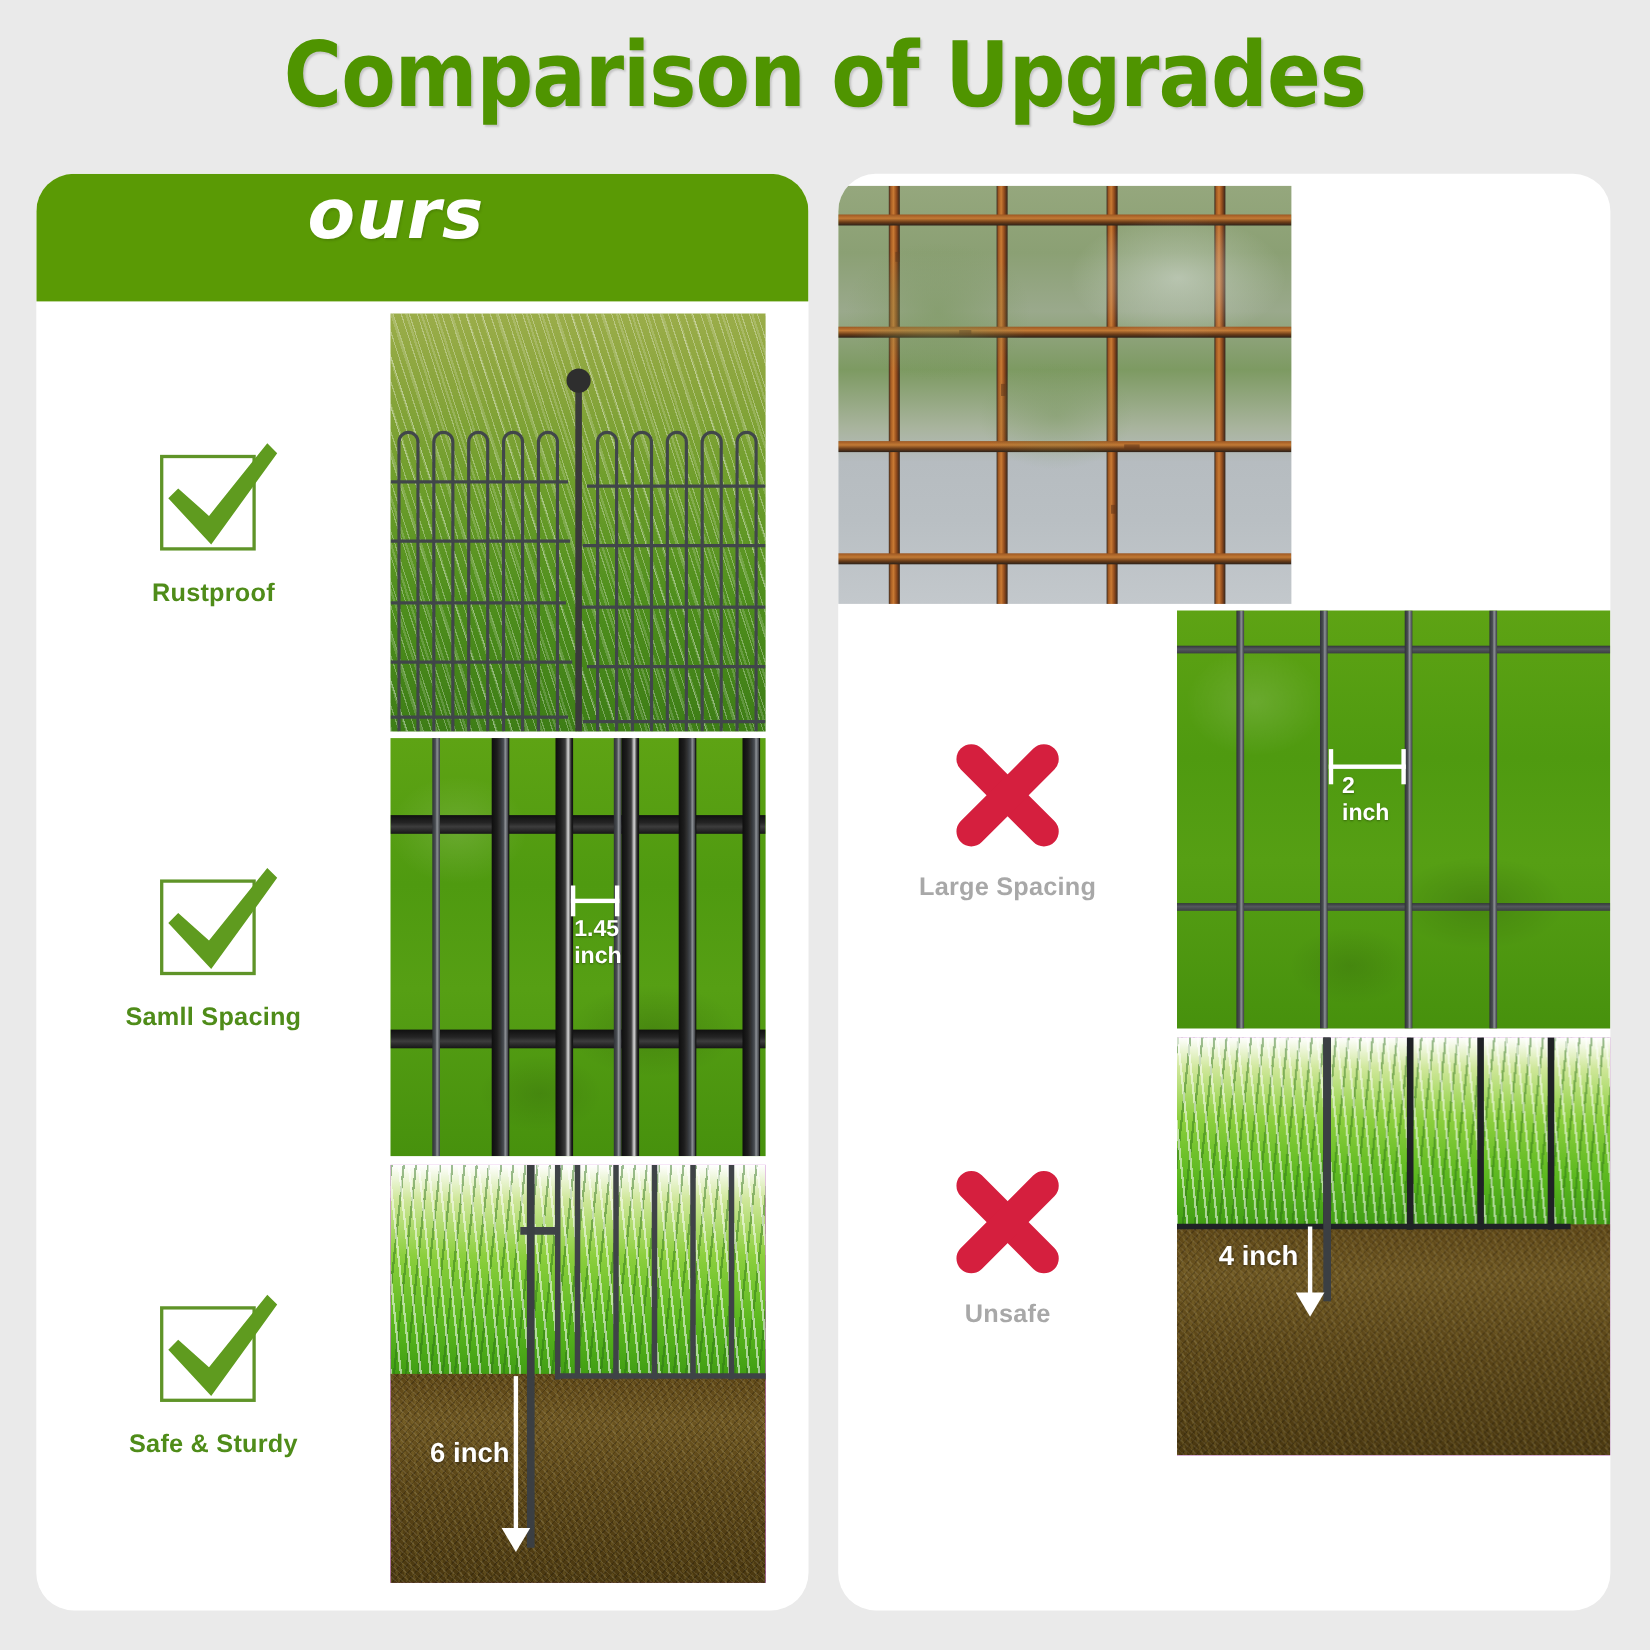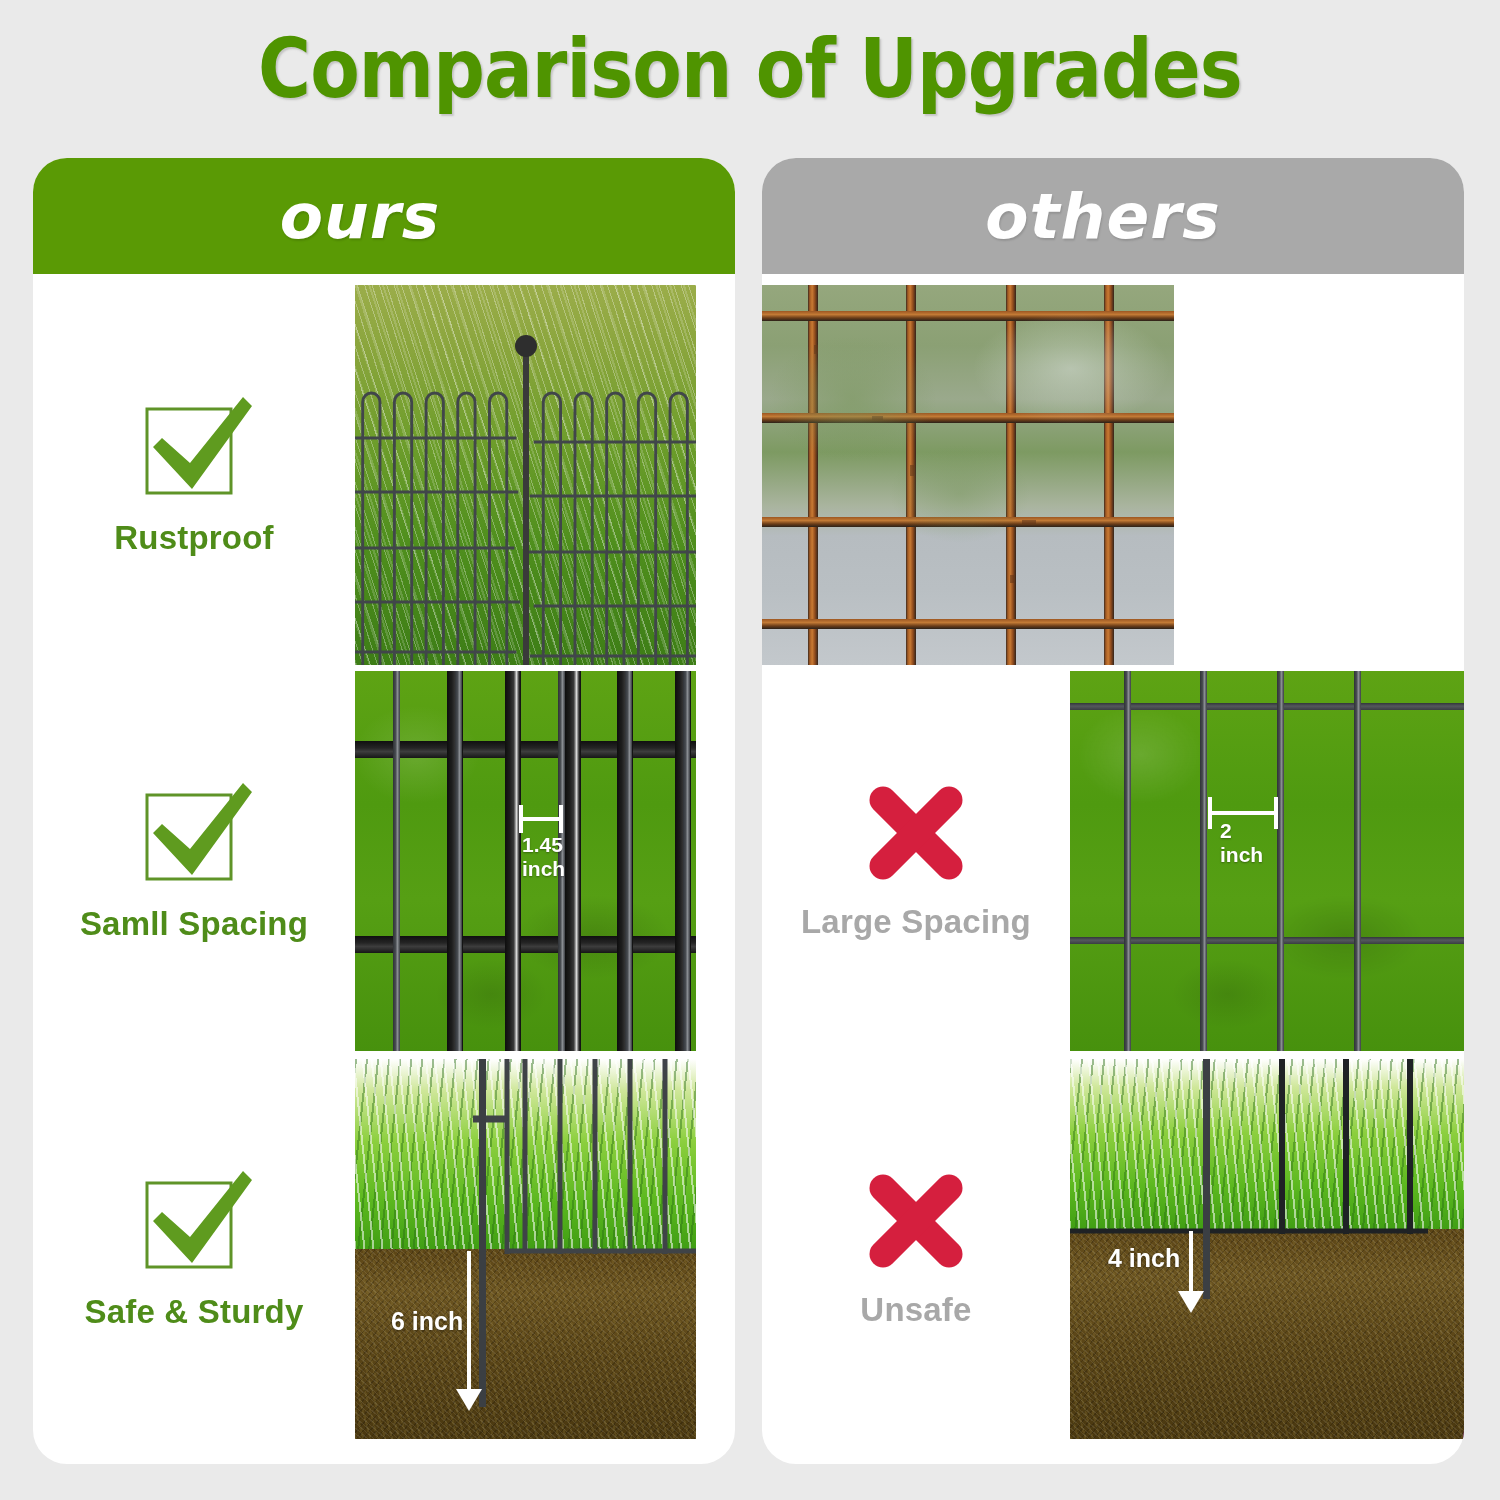--- a/index.html
+++ b/index.html
@@ -30,21 +30,21 @@
     position: absolute; top: 158px; width: 702px; height: 1306px;
     background: #ffffff;
     border-radius: 34px;
     overflow: hidden;
   }
   .col-ours   { left: 33px; }
   .col-others { left: 762px; }
 
   .col-head {
     height: 116px;
-    display: flex; align-items: center; justify-content: center;
+    display: flex; justify-content: center;
   }
   .col-ours .col-head   { background: #5a9a05; }
   .col-others .col-head { background: #a9a9a9; }
   .col-head-label {
     font-family: "DejaVu Sans", sans-serif;
     font-weight: 700; font-style: italic;
     font-size: 63px; color: #ffffff;
     letter-spacing: 1px;
     transform: translateX(-24px);
     text-shadow: 1px 2px 2px rgba(0,0,0,0.13);
@@ -63,21 +63,21 @@
   .row-2 { top: 782px; }
 
   .feature {
     width: 322px;
     display: flex; flex-direction: column;
     align-items: center; justify-content: center;
   }
   .feature-label {
     margin-top: 18px;
     font-weight: 700;
-    font-size: 33px;
+    font-size: 23px;
     letter-spacing: 0.2px;
     white-space: nowrap;
   }
   .col-ours .feature-label   { color: #4f8c19; }
   .col-others .feature-label { color: #a8a8a8; }
 
   
   .check-icon { width: 118px; height: 108px; }
   
   .x-icon { width: 104px; height: 104px; }
@@ -325,23 +325,20 @@
           <div class="d-arrow-line" style="left:112px; top:192px; height:140px;"></div>
           <div class="d-arrow-head" style="left:101px; top:330px;"></div>
           <div class="d-text" style="left:36px; top:248px;">6 inch</div>
         </div>
       </div>
 
     </div>
   </div>
 
   <div class="col col-others">
-    <div class="col-head">
-      <span class="col-head-label">others</span>
-    </div>
     <div class="col-body">
 
       <div class="row row-0">
         <div class="media m-rusty">
           <div class="rust-v" style="left:46px"></div>
           <div class="rust-v" style="left:144px"></div>
           <div class="rust-v" style="left:244px"></div>
           <div class="rust-v" style="left:342px"></div>
           <div class="rust-h" style="top:26px"></div>
           <div class="rust-h" style="top:128px"></div>

